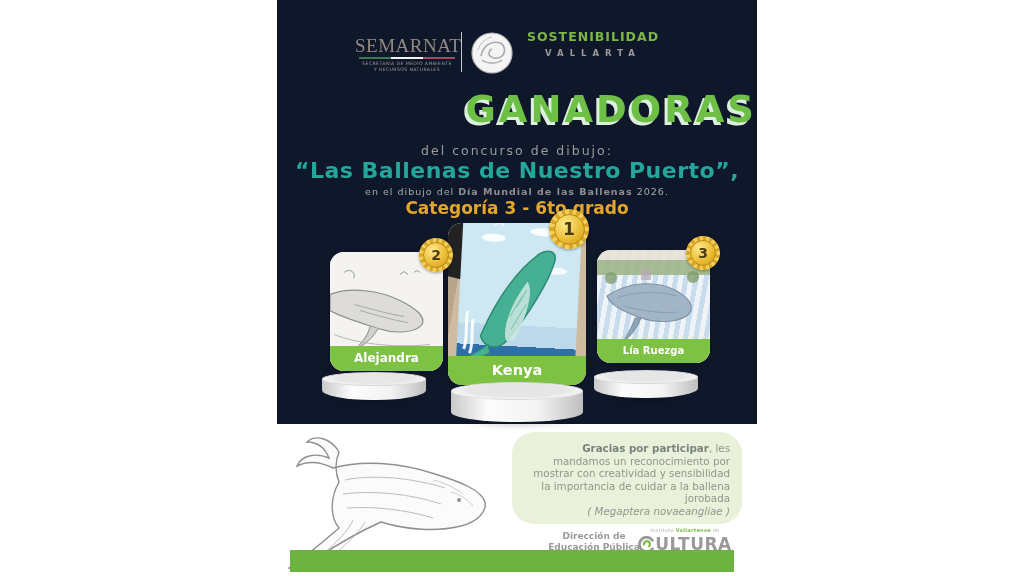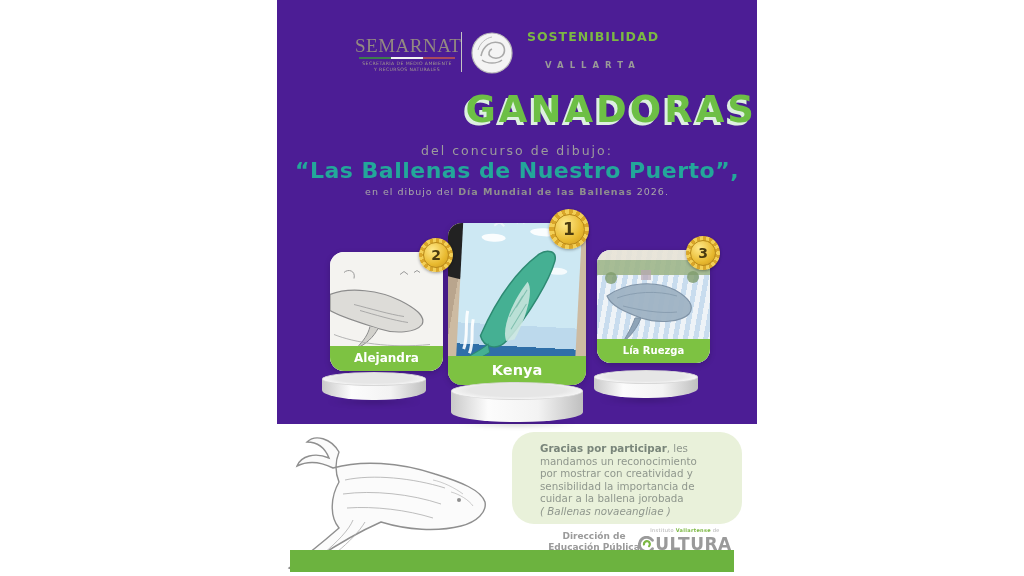--- a/index.html
+++ b/index.html
@@ -1,35 +1,35 @@
 <!DOCTYPE html>
 <html><head>
 <meta charset="utf-8">
 <style>
   * { margin:0; padding:0; box-sizing:border-box; }
   html,body { width:1024px; height:576px; background:#ffffff; overflow:hidden;
               font-family:"DejaVu Sans","Liberation Sans",sans-serif; }
   .canvas { position:absolute; left:0; top:0; width:1024px; height:576px; background:#ffffff; }
-  .poster { position:absolute; left:277px; top:0; width:480px; height:424px; background:#4c1d95; }
+  .poster { position:absolute; left:277px; top:0; width:480px; height:424px; background:#0f172a; }
 
   
   .hdr { position:absolute; top:26px; left:0; width:100%; height:58px; }
   .semarnat { position:absolute; left:78px; top:10px; width:104px; text-align:center; }
   .semarnat .word { font-family:"Liberation Serif","DejaVu Serif",serif; font-size:19px;
                     color:#938a81; letter-spacing:.5px; line-height:20px; }
   .tricolor { height:2px; width:96px; margin:1px auto 2px; display:flex; }
   .tricolor span { flex:1; }
   .semarnat .cap { font-size:4.6px; color:#a39a90; letter-spacing:.4px; line-height:5.6px; }
   .divider { position:absolute; left:184px; top:6px; width:1px; height:40px; background:#c4c4c4; }
   .seal { position:absolute; left:192px; top:2px; width:46px; height:50px; }
   .program { position:absolute; left:246px; top:4px; width:140px; text-align:center; }
   .program .l1 { color:#7cb843; font-size:12.5px; font-weight:bold; letter-spacing:1px; line-height:14px; }
   .program .l2 { color:#9a9a98; font-size:24px; font-weight:bold; letter-spacing:1px; line-height:24px; }
   .program .l2 .init { color:#7cb843; }
-  .program .l3 { color:#9a9a98; font-size:8.5px; font-weight:bold; letter-spacing:6px; margin-top:16px; }
+  .program .l3 { color:#9a9a98; font-size:8.5px; font-weight:bold; letter-spacing:6px; margin-top:4px; }
 
   
   .t-main { position:absolute; top:88px; left:0; width:100%; text-align:right;
             font-size:37px; font-weight:800; color:#6dbf45; letter-spacing:3px;
             text-shadow:-3px 3px 0 #ddf0e0; }
   .t-sub  { position:absolute; top:143px; left:0; width:100%; text-align:center;
             font-size:12.5px; color:#9c9c9c; letter-spacing:2px; }
   .t-contest { position:absolute; top:158px; left:-40px; width:560px; text-align:center;
             font-size:22px; font-weight:800; color:#23a79a; letter-spacing:.5px; }
   .t-context { position:absolute; top:186px; left:0; width:100%; text-align:center;
@@ -89,22 +89,22 @@
   .p1 { left:174px; top:382px; width:132px; height:42px; }
   .p3 { left:317px; top:370px; width:104px; height:30px; }
   .p2 .pod-top,.p3 .pod-top { height:14px; }
   .p1 .pod-top { height:18px; }
   .p2 .pod-body,.p3 .pod-body { top:7px; bottom:2px; }
   .p1 .pod-body { top:9px; bottom:2px; }
 
   
   .whale-sketch { position:absolute; left:6px; top:430px; width:226px; height:142px; }
   .msgbox { position:absolute; left:235px; top:432px; width:230px; height:92px;
-            background:#e9f1da; border-radius:22px; padding:10px 28px;
-            font-size:10.3px; line-height:12.6px; color:#8f978d; text-align:left; }
+            background:#e9f1da; border-radius:22px; padding:10px 12px;
+            font-size:10.3px; line-height:12.6px; color:#8f978d; text-align:right; }
   .msgbox b { color:#79857a; }
   .msgbox .species { font-style:italic; }
   .edu { position:absolute; left:262px; top:531px; width:110px; text-align:center;
          font-size:9px; font-weight:bold; color:#9a9a9a; line-height:11px; }
   .cultura { position:absolute; left:352px; top:527px; width:112px; text-align:center; }
   .cultura .small { font-size:5px; color:#aaa; letter-spacing:.3px; }
   .cultura .small .gr { color:#7cb843; font-weight:bold; }
   .cultura .wordrow { display:flex; align-items:center; justify-content:center; margin-top:1px; }
   .cultura .word { font-size:17px; font-weight:700; color:#9a9a9a; letter-spacing:.5px; }
   .greenbar { position:absolute; left:13px; top:550px; width:444px; height:22px; background:#6cb33f; }
@@ -136,20 +136,21 @@
     <div class="program">
       <div class="l1">SOSTENIBILIDAD</div>
       <div class="l3">VALLARTA</div>
     </div>
   </div>
 
   <div class="t-main">GANADORAS</div>
   <div class="t-sub">del concurso de dibujo:</div>
   <div class="t-contest">“Las Ballenas de Nuestro Puerto”,</div>
   <div class="t-context"><span>en el dibujo del </span><b>Día Mundial de las Ballenas</b><span> 2026.</span></div>
+  <div class="t-category">Categoría 3 - 6to grado</div>
 
   <div class="card c2">
     <div class="art art-pencil">
       <svg viewBox="0 0 113 94" style="width:100%;height:100%">
         <path d="M14,8 C18,4 26,6 24,14" fill="none" stroke="#9a9a9a" stroke-width="1"></path>
         <path d="M70,10 l4,-3 l4,3 M84,8 l3,-2 l3,2" fill="none" stroke="#9a9a9a" stroke-width="1"></path>
         <path d="M0,30 C20,22 50,26 70,36 C86,44 96,52 92,60 C86,68 66,70 48,64 C30,58 10,52 0,46 Z" fill="#dddcd8" stroke="#8c8c8c" stroke-width="1.2"></path>
         <path d="M30,46 C44,50 64,56 78,58 M24,40 C40,44 60,50 74,52" fill="none" stroke="#9a9a9a" stroke-width=".8"></path>
         <path d="M48,64 C44,72 36,80 26,84 C34,76 38,70 40,62" fill="#d2d1cc" stroke="#8c8c8c" stroke-width="1"></path>
         <path d="M4,70 C24,78 60,84 100,80 M8,84 C36,90 70,92 104,88" fill="none" stroke="#b3b3b3" stroke-width="1"></path>
@@ -225,21 +226,21 @@
              C20,128 40,112 56,98 C46,86 48,66 56,52 C52,42 52,32 56,22 Z" fill="#fbfbfb" stroke="#8f8f8f" stroke-width="1.4"></path>
     <path d="M62,50 C90,44 130,48 162,58 M60,64 C90,60 128,64 158,74 M64,78 C92,76 124,80 150,88
              M70,90 C66,100 54,112 40,124 M82,92 C76,102 66,112 54,122" fill="none" stroke="#a5a5a5" stroke-width=".9" opacity=".8"></path>
     <path d="M168,62 C176,64 186,70 190,76 M150,50 C160,52 172,58 180,64" fill="none" stroke="#a5a5a5" stroke-width=".8" opacity=".7"></path>
     <circle cx="176" cy="70" r="2" fill="#8f8f8f"></circle>
     <path d="M10,136 C8,130 10,126 16,124" fill="none" stroke="#6aa33f" stroke-width="2"></path>
   </svg>
 
   <div class="msgbox">
     <b>Gracias por participar</b><span>, les mandamos un reconocimiento por mostrar con creatividad y sensibilidad la importancia de cuidar a la ballena jorobada</span>
-    <div class="species">( Ballenas novaeangliae )</div>
+    <div class="species">( Megaptera novaeangliae )</div>
   </div>
 
   <div class="edu">
     <div>Dirección de</div>
     <div>Educación Pública</div>
   </div>
   <div class="cultura">
     <div class="small"><span>Instituto </span><span class="gr">Vallartense</span><span> de</span></div>
     <div class="wordrow">
       <svg width="17" height="17" viewBox="0 0 20 20">

